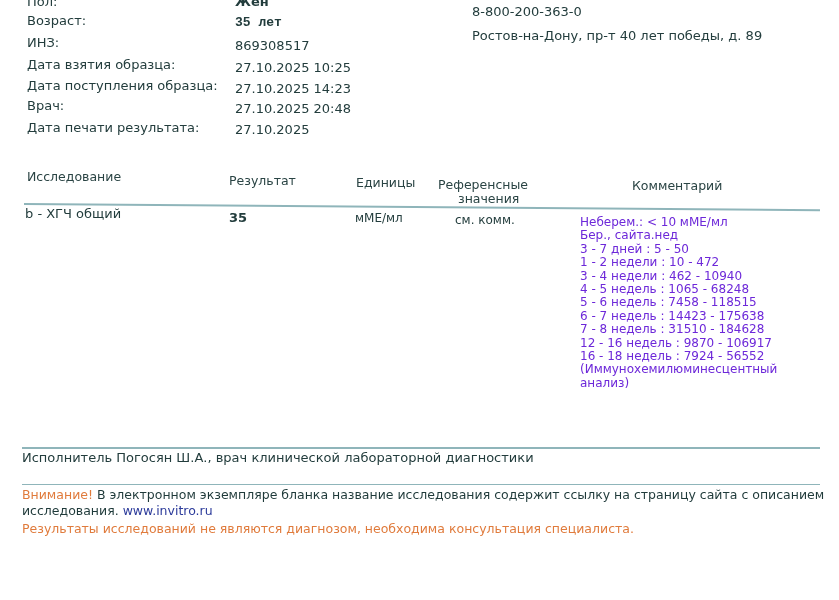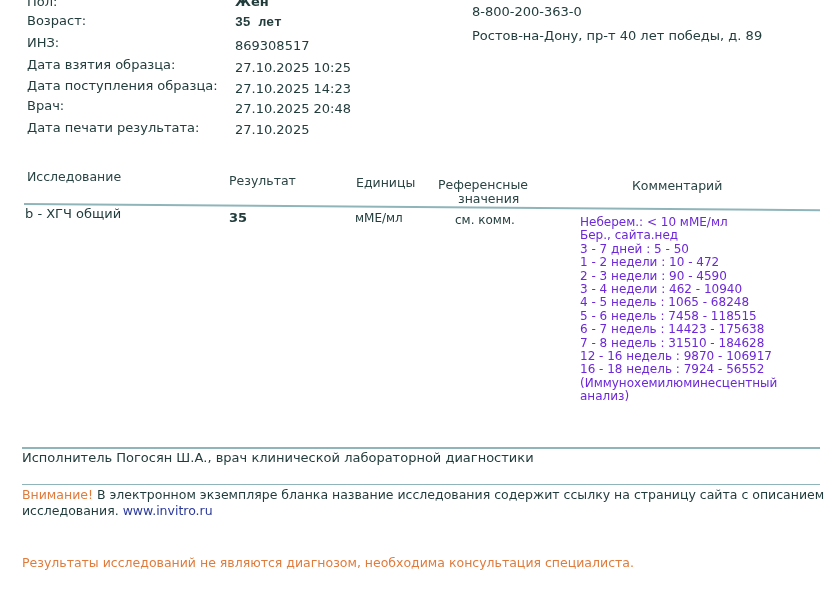--- a/index.html
+++ b/index.html
@@ -66,21 +66,20 @@
   <div>
     <div class="abs val" style="left:25px; top:206px;">b - ХГЧ общий</div>
     <div class="abs val bold" style="left:229px; top:210px;">35</div>
     <div class="abs val" style="left:355px; top:211px; font-size:12px;">мМЕ/мл</div>
     <div class="abs val" style="left:455px; top:213px; font-size:12px;">см. комм.</div>
     <div class="abs comment" style="left:580px; top:216px;">
       <div>Неберем.: &lt; 10 мМЕ/мл</div>
       <div>Бер., сайта.нед</div>
       <div>3 - 7 дней : 5 - 50</div>
       <div>1 - 2 недели : 10 - 472</div>
-      <div>2 - 3 недели : 90 - 4590</div>
       <div>3 - 4 недели : 462 - 10940</div>
       <div>4 - 5 недель : 1065 - 68248</div>
       <div>5 - 6 недель : 7458 - 118515</div>
       <div>6 - 7 недель : 14423 - 175638</div>
       <div>7 - 8 недель : 31510 - 184628</div>
       <div>12 - 16 недель : 9870 - 106917</div>
       <div>16 - 18 недель : 7924 - 56552</div>
       <div>(Иммунохемилюминесцентный</div>
       <div>анализ)</div>
     </div>
@@ -92,13 +91,13 @@
 <div class="abs val" style="left:22px; top:450px;">Исполнитель Погосян Ш.А., врач клинической лабораторной диагностики</div>
 
 <div class="rule" style="left:22px; top:484px; width:798px; height:1px;"></div>
 
 <div class="abs foot" style="left:22px; top:487px;">
   <span class="warn">Внимание!</span><span> В электронном экземпляре бланка название исследования содержит ссылку на страницу сайта с описанием</span>
 </div>
 <div class="abs foot" style="left:22px; top:503px;">
   <span>исследования. </span><span class="link">www.invitro.ru</span>
 </div>
-<div class="abs foot warn" style="left:22px; top:521px;margin-top:34px;">Результаты исследований не являются диагнозом, необходима консультация специалиста.</div>
+<div class="abs foot warn" style="left:22px; top:521px;">Результаты исследований не являются диагнозом, необходима консультация специалиста.</div>
 
 </body></html>

